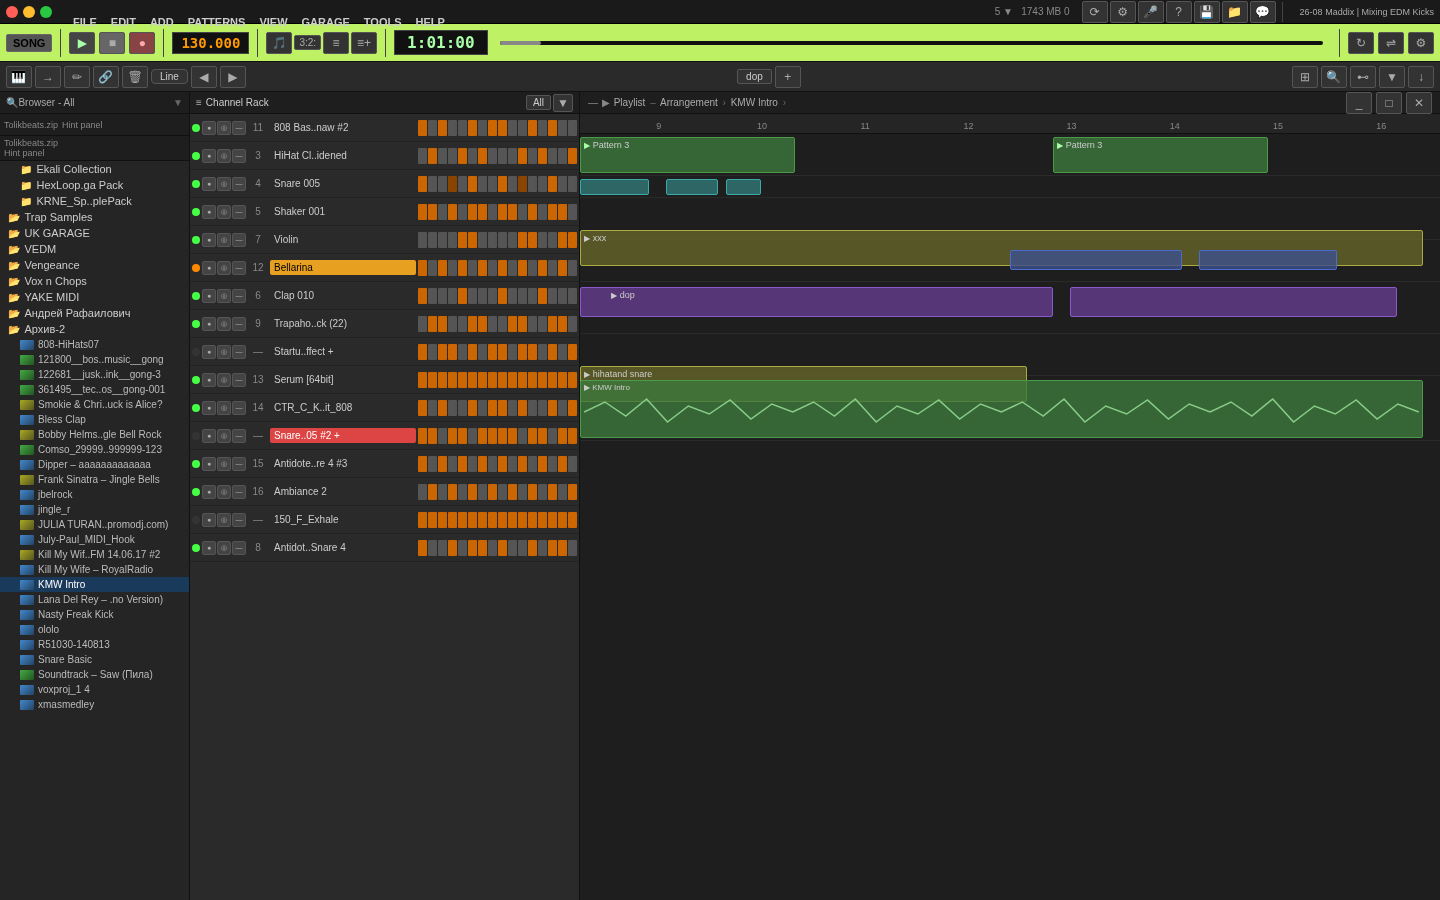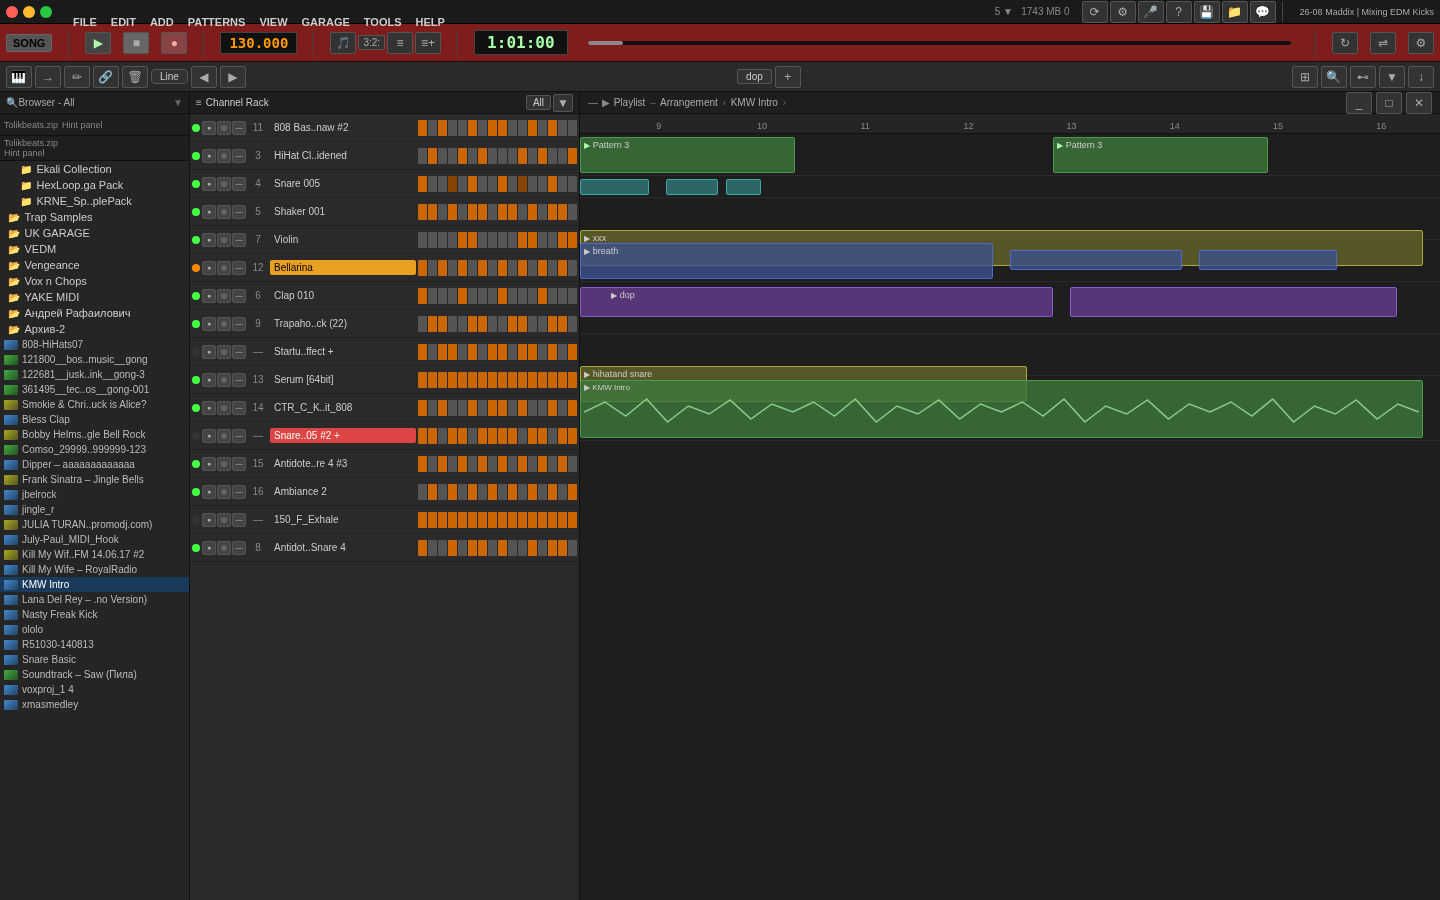--- a/index.html
+++ b/index.html
@@ -33,26 +33,26 @@
       color: #ccc;
       padding: 0 6px;
       font-size: 11px;
       font-weight: bold;
       cursor: pointer;
       margin-top: 20px;
     }
 
     
     #transport-bar {
-      background: #7f1d1d;
+      background: #bef264;
       height: 38px;
       display: flex;
       align-items: center;
       padding: 0 6px;
-      gap: 12px;
+      gap: 4px;
       border-bottom: 1px solid #111;
     }
     .bpm-display {
       background: #111;
       border: 1px solid #444;
       color: #ff9900;
       font-size: 14px;
       font-weight: bold;
       padding: 2px 8px;
       font-family: monospace;
@@ -123,21 +123,21 @@
     .sidebar-folder {
       padding: 2px 8px;
       display: flex;
       align-items: center;
       gap: 4px;
       cursor: pointer;
       font-size: 11px;
     }
     .folder-icon { color: #888; font-size: 10px; }
     .sidebar-file {
-      padding: 2px 8px 2px 4px;
+      padding: 2px 8px 2px 20px;
       display: flex;
       align-items: center;
       gap: 4px;
       cursor: pointer;
       font-size: 10px;
       color: #bbb;
     }
     .sidebar-file.active { background: #1a3a5c; color: #fff; }
     .file-icon {
       width: 14px; height: 10px;
@@ -1045,23 +1045,20 @@
         <div class="track-block block-teal" style="left:17%;width:4%;height:16px;top:3px;"></div>
       </div>
 
       <div class="track-lane">
         <div class="track-block block-olive" style="left:0%;width:98%;">
           <span style="font-size:8px;">▶</span> <span>xxx</span>
         </div>
       </div>
 
       <div class="track-lane">
-        <div class="track-block block-blue" style="left:0%;width:48%;">
-          <span style="font-size:8px;">▶</span> <span>breath</span>
-        </div>
         <div class="track-block block-blue" style="left:50%;width:20%;height:20px;top:10px;"></div>
         <div class="track-block block-blue" style="left:72%;width:16%;height:20px;top:10px;"></div>
       </div>
 
       <div class="track-lane" style="height:52px;">
         <div class="track-block block-purple" style="left:0%;width:55%;height:30px;top:5px;padding-left:30px;">
           <span style="font-size:8px;">▶</span> <span>dop</span>
         </div>
         <div class="track-block block-purple" style="left:57%;width:38%;height:30px;top:5px;"></div>
       </div>

